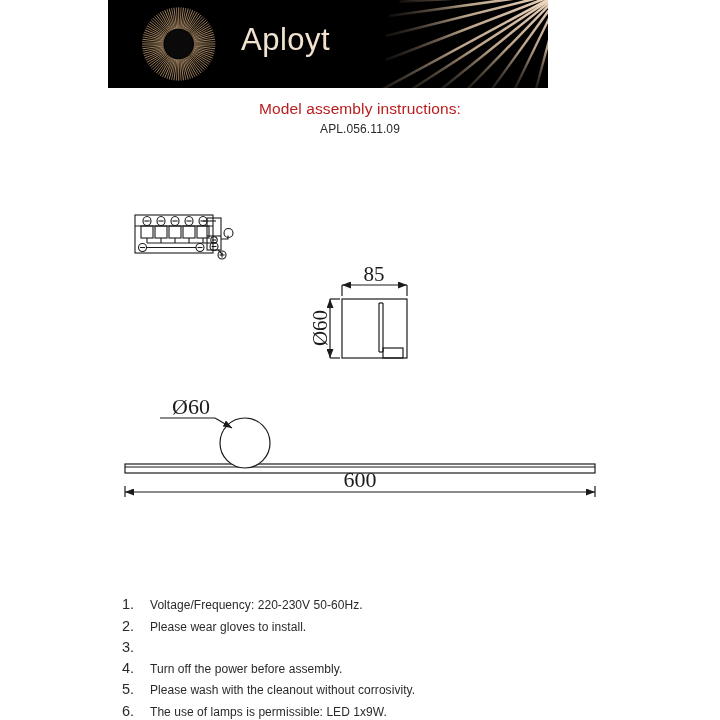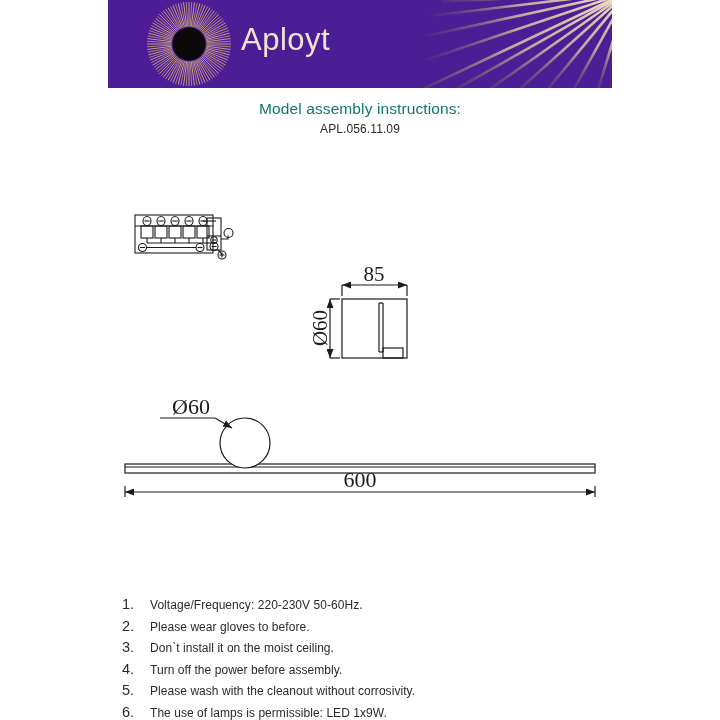--- a/index.html
+++ b/index.html
@@ -14,23 +14,23 @@
     color: #1b1b1b;
     position: relative;
     overflow: hidden;
   }
 
   
   #banner {
     position: absolute;
     left: 108px;
     top: 0px;
-    width: 504px;
+    width: 440px;
     height: 88px;
-    background: #4c1d95;
+    background: #000000;
     overflow: hidden;
   }
   #banner-rays, #banner-sunburst {
     position: absolute;
     left: 0; top: 0;
     width: 100%; height: 100%;
     pointer-events: none;
   }
   #brand-wordmark {
     position: absolute;
@@ -46,21 +46,21 @@
   
   #title-block {
     position: absolute;
     left: 0;
     top: 98px;
     width: 720px;
     text-align: center;
   }
   #doc-title {
     font-size: 15.5px;
-    color: #0f766e;
+    color: #b91c1c;
     line-height: 21px;
     letter-spacing: 0.1px;
   }
   #model-code {
     font-size: 12px;
     color: #2a2a2a;
     line-height: 21px;
     letter-spacing: 0.1px;
   }
 
@@ -348,25 +348,24 @@
   <text x="360" y="487" text-anchor="middle" font-family="Liberation Serif, serif" font-size="22" fill="#1b1b1b">600</text>
 </svg>
 
 <div id="instructions">
   <div class="instr-row">
     <span class="instr-num">1.</span>
     <span class="instr-text">Voltage/Frequency: 220-230V 50-60Hz.</span>
   </div>
   <div class="instr-row">
     <span class="instr-num">2.</span>
-    <span class="instr-text">Please wear gloves to before.</span>
+    <span class="instr-text">Please wear gloves to install.</span>
   </div>
   <div class="instr-row">
     <span class="instr-num">3.</span>
-    <span class="instr-text">Don`t install it on the moist ceiling.</span>
   </div>
   <div class="instr-row">
     <span class="instr-num">4.</span>
     <span class="instr-text">Turn off the power before assembly.</span>
   </div>
   <div class="instr-row">
     <span class="instr-num">5.</span>
     <span class="instr-text">Please wash with the cleanout without corrosivity.</span>
   </div>
   <div class="instr-row">

